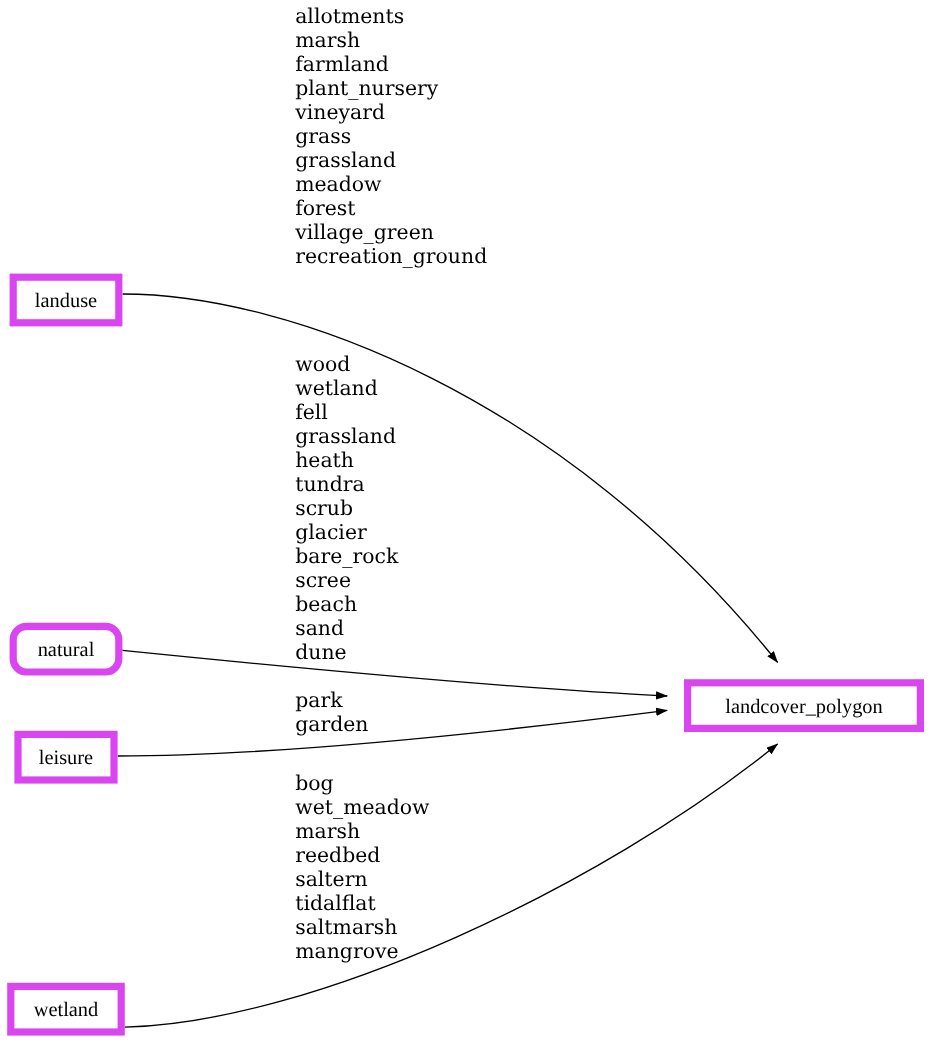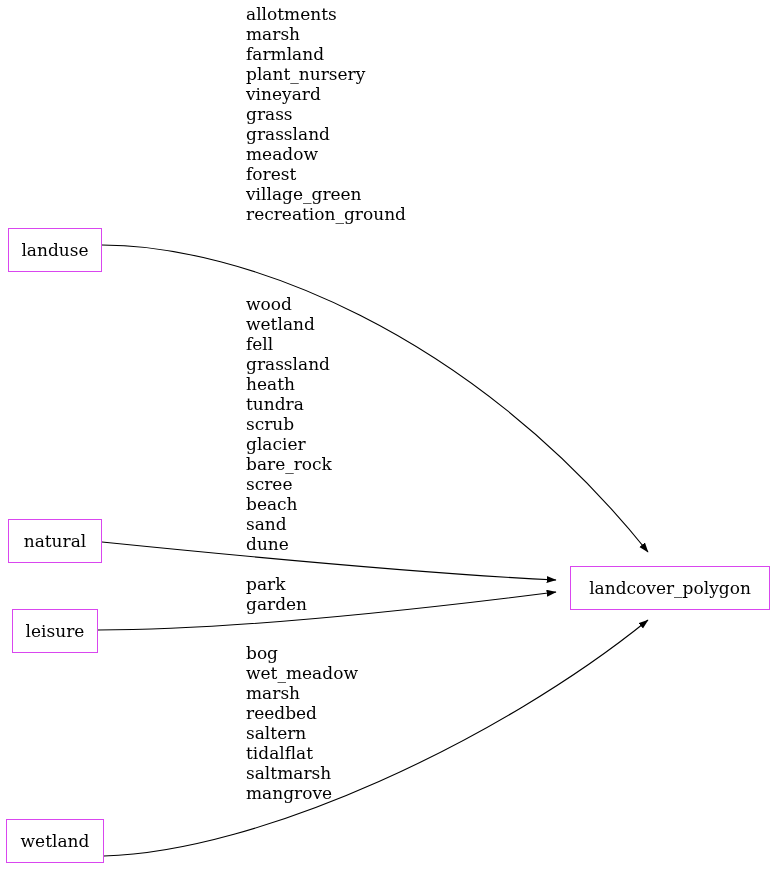--- a/index.html
+++ b/index.html
@@ -19,29 +19,30 @@
     position: absolute;
     left: 0;
     top: 0;
     width: 776px;
     height: 872px;
     pointer-events: none;
   }
   .node {
     position: absolute;
     box-sizing: border-box;
-    border: 1px solid #d946ef;
+    border: 6px solid #d946ef;
     background: #ffffff;
     color: #000000;
     font-size: 17px;
     line-height: 1;
     display: flex;
     align-items: center;
     justify-content: center;
     white-space: nowrap;
+    font-family: Liberation Serif, serif;
   }
   .label-group {
     position: absolute;
     text-align: left;
     color: #000000;
     font-size: 17px;
     line-height: 20px;
     white-space: nowrap;
   }
   .label-group div {
@@ -62,21 +63,21 @@
     <path d="M102,245 C 240,245 470,330 648,552" fill="none" stroke="#000000" stroke-width="1.1" marker-end="url(#arrow)"></path>
     <path d="M102,542 C 240,556 430,574 556,580" fill="none" stroke="#000000" stroke-width="1.1" marker-end="url(#arrow)"></path>
     <path d="M98,630 C 240,630 430,608 556,592" fill="none" stroke="#000000" stroke-width="1.1" marker-end="url(#arrow)"></path>
     <path d="M104,856 C 260,852 500,740 648,620" fill="none" stroke="#000000" stroke-width="1.1" marker-end="url(#arrow)"></path>
   </svg>
 
   <div class="node" style="left:8px; top:228px; width:94px; height:44px;">
     <span>landuse</span>
   </div>
 
-  <div class="node" style="left:8px; top:519px; width:94px; height:44px;">
+  <div class="node" style="left:8px; top:519px; width:94px; height:44px;border-radius:14px;">
     <span>natural</span>
   </div>
 
   <div class="node" style="left:12px; top:609px; width:86px; height:44px;">
     <span>leisure</span>
   </div>
 
   <div class="node" style="left:6px; top:819px; width:98px; height:44px;">
     <span>wetland</span>
   </div>

